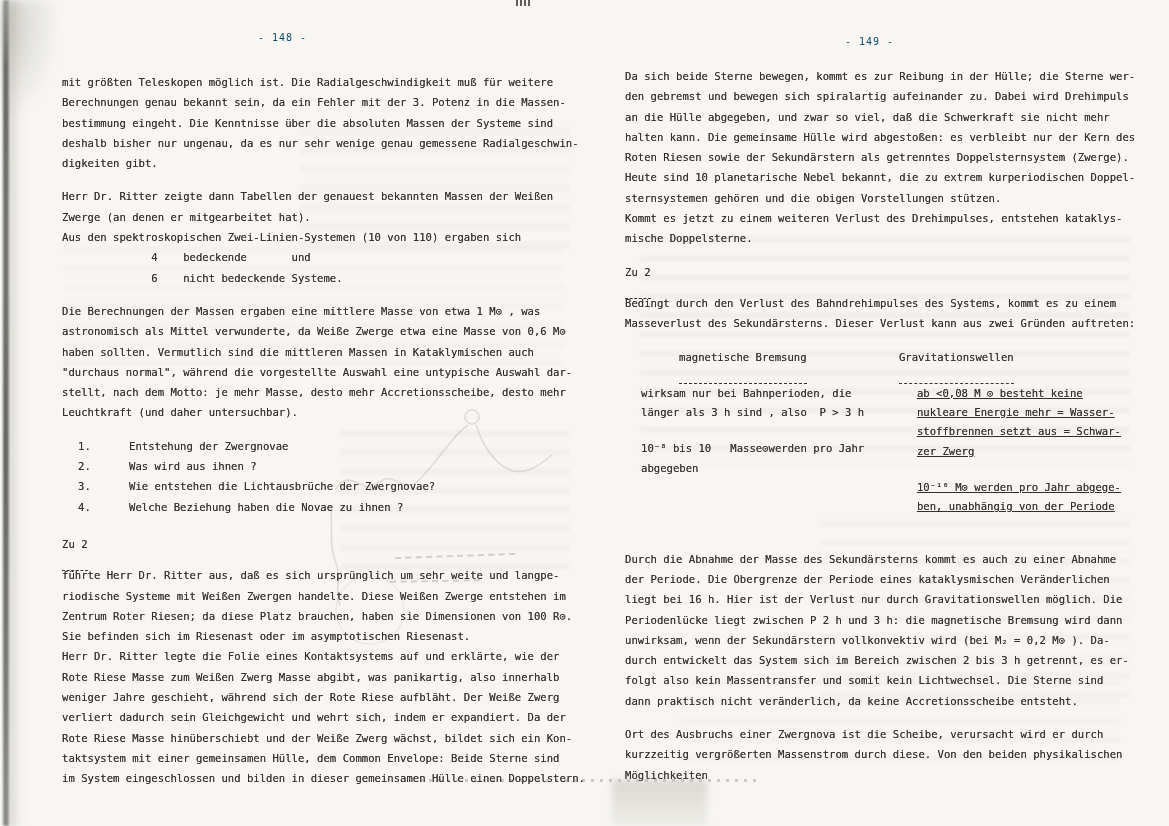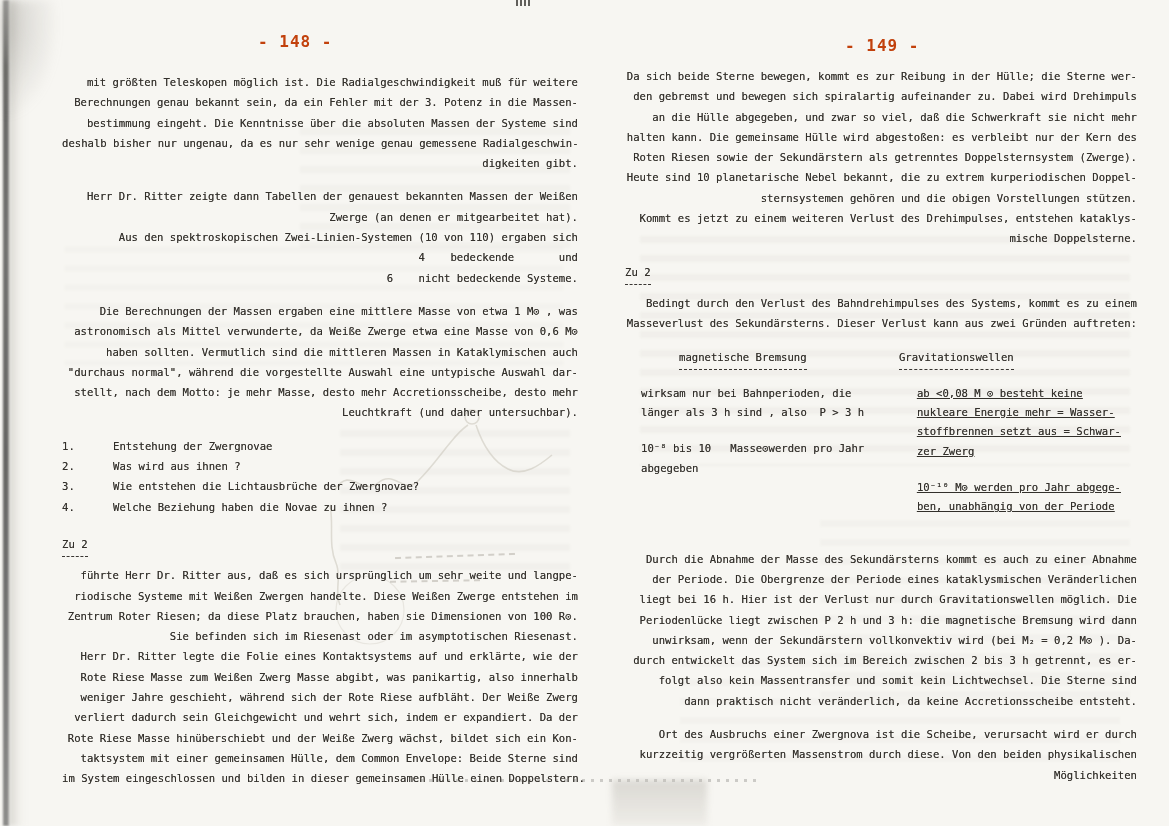--- a/index.html
+++ b/index.html
@@ -35,33 +35,33 @@
   .g5{left:820px;top:520px;width:310px;height:180px;opacity:.3;}
   .g6{left:680px;top:660px;width:440px;height:110px;opacity:.32;}
   .ghost-line{position:absolute;border-bottom:2px dashed rgba(140,135,122,.35);filter:blur(.6px);}
   .gl1{left:395px;top:555px;width:120px;transform:rotate(-2deg);}
   .gl2{left:390px;top:580px;width:90px;transform:rotate(-1deg);}
   .sketch{position:absolute;left:300px;top:395px;opacity:.5;pointer-events:none;}
 
   .page{position:absolute;top:30px;}
   .page-left{left:62px;width:516px;}
   .page-right{left:625px;width:512px;}
-  .page-header{position:absolute;top:2px;font-weight:bold;font-size:16px;letter-spacing:1px;color:#c2410c;}
+  .page-header{position:absolute;top:2px;font-weight:normal;font-size:10px;letter-spacing:1px;color:#0c4a6e;}
   .page-left  .page-header{left:196px;}
   .page-right .page-header{left:220px;top:6px;}
   .page-body{position:relative;}
   .page-left  .page-body{padding-top:42px;}
   .page-right .page-body{padding-top:36px;}
 
   .blk{white-space:pre;font-size:10.6px;line-height:20.3px;
     text-shadow:0 0 .5px rgba(45,42,38,.65);}
-  .blk-para{margin-bottom:13px;text-align:right;}
-  .blk-list{margin:5px 0 17px;}
+  .blk-para{margin-bottom:13px;}
+  .blk-list{margin:5px 16px 17px;}
   .blk-heading{margin:4px 0 11px;}
-  .dashed{border-bottom:1.6px dashed #3a3733;padding-bottom:6px;}
+  .dashed{border-bottom:1.6px dashed #3a3733;padding-bottom:20px;}
   .blk-columns{display:flex;margin:12px 16px 15px;}
   .blk-columns .col0{width:300px;}
   .blk-columns .col1{flex:1;}
   .col-heading{margin-bottom:17px;}
   .col0 .col-heading{padding-left:38px;}
   .cell{white-space:pre;margin-bottom:17px;line-height:19.3px;}
   .col1 .cell{padding-left:18px;text-decoration:underline;}
 </style>
 </head>
 <body>

